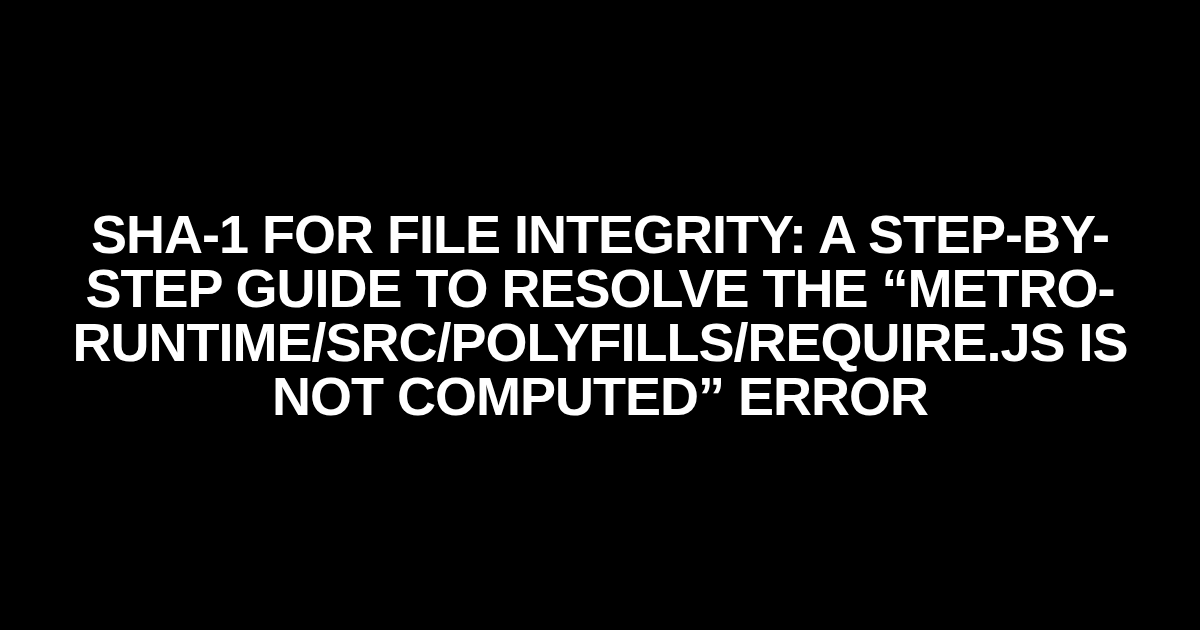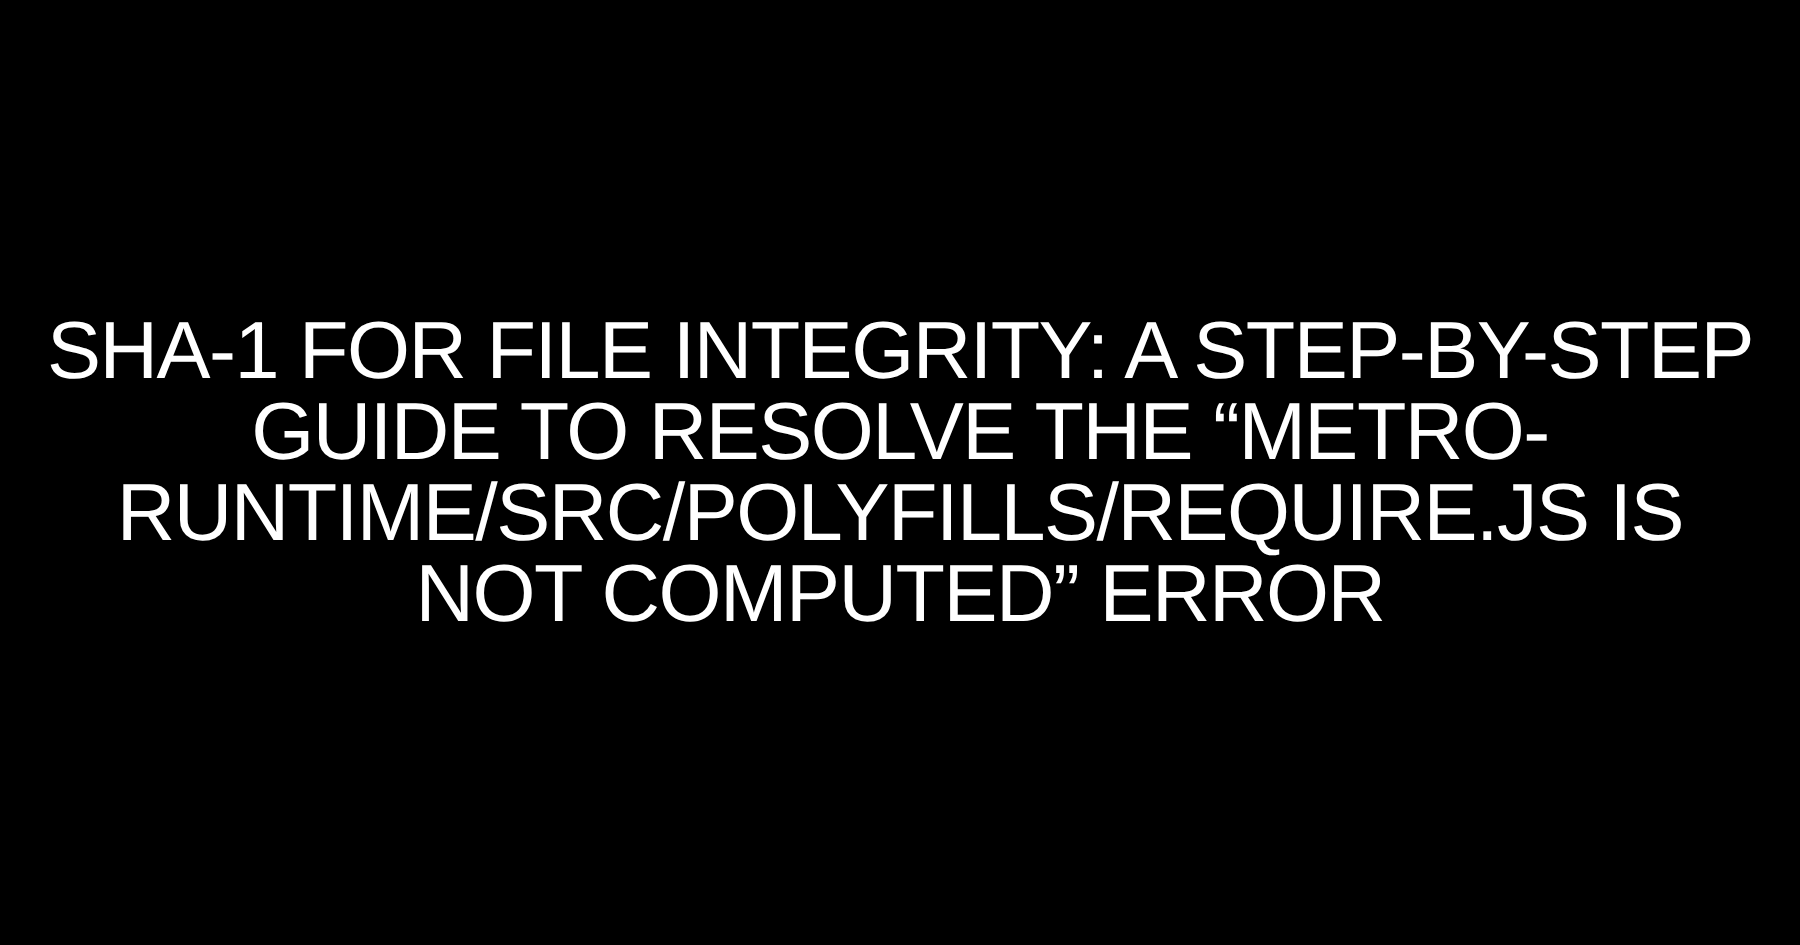--- a/index.html
+++ b/index.html
@@ -12,21 +12,21 @@
     height: 630px;
     background: #000000;
     display: flex;
     align-items: center;
     justify-content: center;
     overflow: hidden;
   }
   .heading {
     color: #ffffff;
     font-family: "Arial Black", "Helvetica Neue", Helvetica, Arial, sans-serif;
-    font-weight: 400;
+    font-weight: 700;
     text-transform: uppercase;
     text-align: center;
     font-size: 54px;
     line-height: 1.0;
     letter-spacing: -1px;
     padding: 0 30px;
     font-stretch: condensed;
   }
 </style>
 </head>

